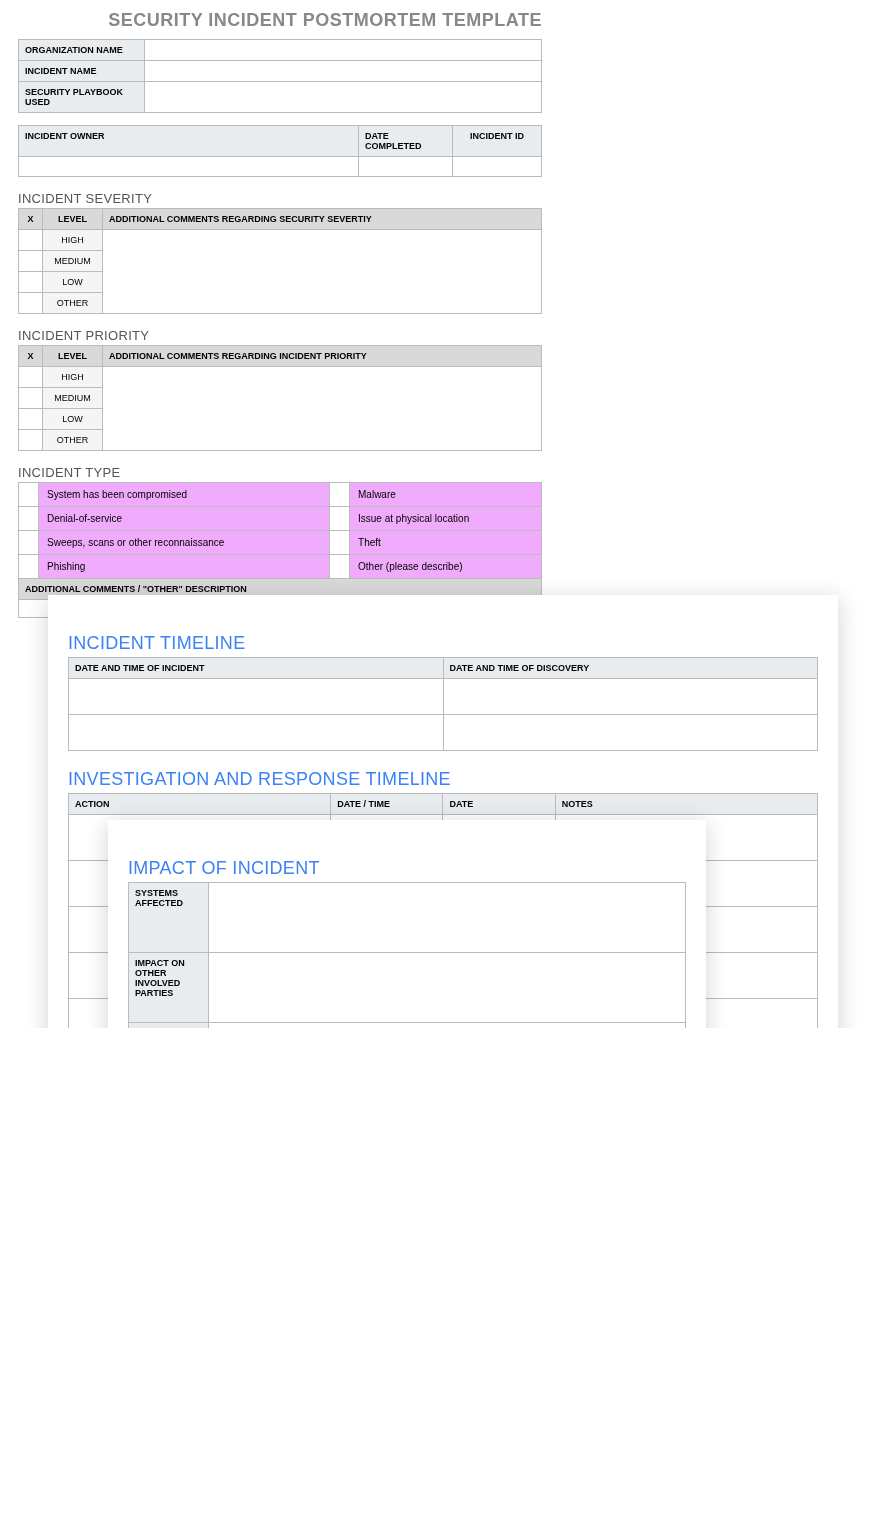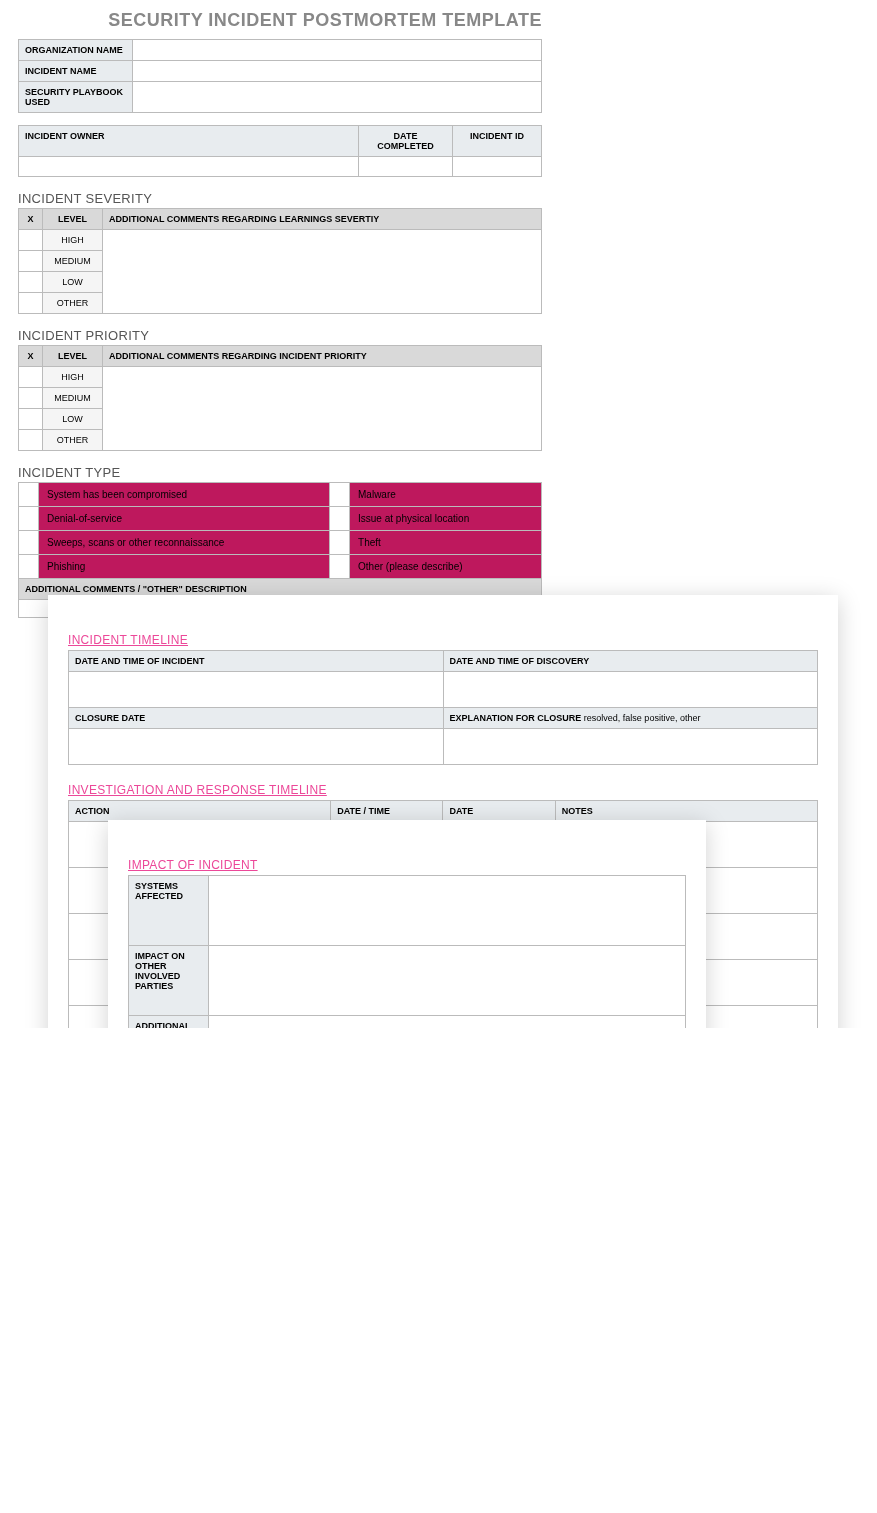--- a/index.html
+++ b/index.html
@@ -43,45 +43,44 @@
     color: #555;
     margin: 14px 0 2px 0;
     letter-spacing: 0.3px;
   }
   .narrow { width: 24px; text-align: center; }
   .lvl-col { width: 60px; text-align: center; font-size: 9px; }
   .lvl-cell { background:#f5f5f5; font-size:9px; text-align:center;margin-top:32px; }
   .grey-row { background:#d9d9d9; font-weight:bold; font-size:9px; }
   .input-cell { background:#fff; height:20px; }
   .type-check { width:20px; }
-  .type-label { background:#be185d; font-size:10px; padding:6px 8px; }
+  .type-label { background:#f0abfc; font-size:10px; padding:6px 8px; }
 
   
   .card {
     position: absolute;
     background: #fff;
     box-shadow: 0 4px 22px rgba(0,0,0,0.18);
     padding: 20px 20px 10px 20px;
   }
   .card2 {
     left: 48px; top: 595px;
     width: 790px;
     padding-bottom: 60px;
   }
   .card3 {
     left: 108px; top: 820px;
     width: 598px;
     padding-bottom: 60px;
   }
   .section-label2 {
-    font-size: 12px;
-    color: #ec4899;
+    font-size: 18px;
+    color: #3b82f6;
     margin: 18px 0 3px 0;
     letter-spacing: 0.3px;
-    text-decoration: underline;
   }
   .tall-row td { height: 36px; }
   .taller-row td { height: 46px; }
   .impact-label {
     background:#e8ecef;
     font-weight:bold;
     font-size:9px;
     width:80px;
     height:70px;
     vertical-align:top;
@@ -101,58 +100,58 @@
 </style>
 </head>
 <body>
 
 <div class="page page1">
   <h1 class="title">SECURITY INCIDENT POSTMORTEM TEMPLATE</h1>
 
   <table>
     <tbody>
         <tr>
-      <td class="hdr-cell" style="width:114px">ORGANIZATION NAME</td>
+      <td class="hdr-cell" style="width:126px">ORGANIZATION NAME</td>
       <td class="input-cell"></td>
     </tr>
     <tr>
       <td class="hdr-cell">INCIDENT NAME</td>
       <td class="input-cell"></td>
     </tr>
     <tr>
       <td class="hdr-cell">SECURITY PLAYBOOK USED</td>
       <td class="input-cell"></td>
     </tr>
   </tbody>
     </table>
 
   <div style="height:12px"></div>
 
   <table>
     <tbody>
         <tr>
       <td class="hdr-cell" style="width:65%">INCIDENT OWNER</td>
-      <td class="hdr-cell" style="width:18%;text-align:center">DATE COMPLETED</td>
+      <td class="hdr-cell" style="width:18%;">DATE COMPLETED</td>
       <td class="hdr-cell" style="width:17%;text-align:center">INCIDENT ID</td>
     </tr>
     <tr>
       <td class="input-cell"></td>
       <td class="input-cell"></td>
       <td class="input-cell"></td>
     </tr>
   </tbody>
     </table>
 
   <div class="section-label">INCIDENT SEVERITY</div>
   <table>
     <tbody>
         <tr class="grey-row">
       <td class="narrow">X</td>
       <td class="lvl-col">LEVEL</td>
-      <td>ADDITIONAL COMMENTS REGARDING LEARNINGS SEVERTIY</td>
+      <td>ADDITIONAL COMMENTS REGARDING SECURITY SEVERTIY</td>
     </tr>
     <tr>
       <td class="input-cell narrow"></td>
       <td class="lvl-cell">HIGH</td>
       <td rowspan="4" class="input-cell"></td>
     </tr>
     <tr>
       <td class="input-cell narrow"></td>
       <td class="lvl-cell">MEDIUM</td>
     </tr>
@@ -239,26 +238,20 @@
   <table>
     <tbody>
         <tr>
       <td class="hdr-cell" style="width:50%">DATE AND TIME OF INCIDENT</td>
       <td class="hdr-cell">DATE AND TIME OF DISCOVERY</td>
     </tr>
     <tr class="tall-row">
       <td class="input-cell"></td>
       <td class="input-cell"></td>
     </tr>
-    <tr>
-      <td class="hdr-cell">CLOSURE DATE</td>
-      <td class="hdr-cell">
-        <span style="font-weight:bold">EXPLANATION FOR CLOSURE</span><span class="small-note">  resolved, false positive, other</span>
-      </td>
-    </tr>
     <tr class="tall-row">
       <td class="input-cell"></td>
       <td class="input-cell"></td>
     </tr>
   </tbody>
     </table>
 
   <div class="section-label2">INVESTIGATION AND RESPONSE TIMELINE</div>
   <table>
     <tbody>

